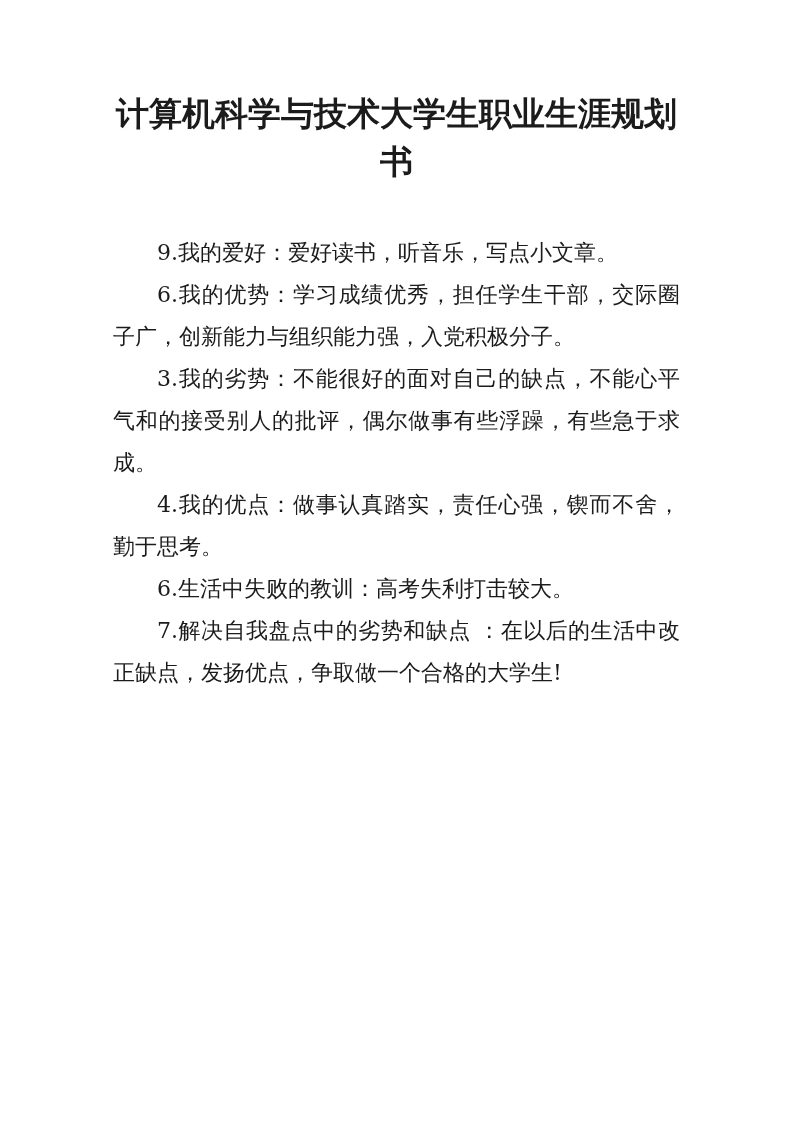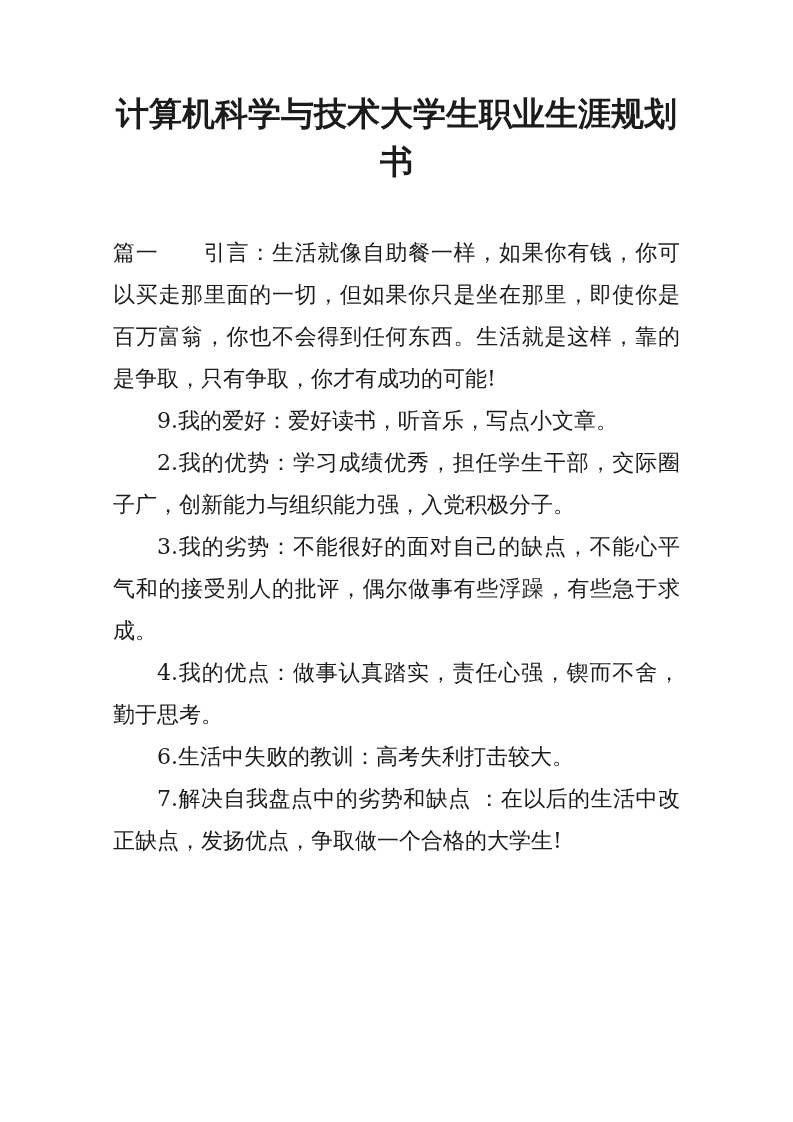--- a/index.html
+++ b/index.html
@@ -43,21 +43,20 @@
     min-height: 42px;
   }
 </style>
 </head>
 <body>
 
 <div class="page">
   <h1 class="doc-title">计算机科学与技术大学生职业生涯规划书</h1>
   <div class="doc-body" id="doc-body">
       <p class=" empty"></p>
-      <p class="">篇一　　引言：生活就像自助餐一样，如果你有钱，你可以买走那里面的一切，但如果你只是坐在那里，即使你是百万富翁，你也不会得到任何东西。生活就是这样，靠的是争取，只有争取，你才有成功的可能!</p>
       <p class="indent">9.我的爱好：爱好读书，听音乐，写点小文章。</p>
-      <p class="indent">2.我的优势：学习成绩优秀，担任学生干部，交际圈子广，创新能力与组织能力强，入党积极分子。</p>
+      <p class="indent">6.我的优势：学习成绩优秀，担任学生干部，交际圈子广，创新能力与组织能力强，入党积极分子。</p>
       <p class="indent">3.我的劣势：不能很好的面对自己的缺点，不能心平气和的接受别人的批评，偶尔做事有些浮躁，有些急于求成。</p>
       <p class="indent">4.我的优点：做事认真踏实，责任心强，锲而不舍，勤于思考。</p>
       <p class="indent">6.生活中失败的教训：高考失利打击较大。</p>
       <p class="indent">7.解决自我盘点中的劣势和缺点 ：在以后的生活中改正缺点，发扬优点，争取做一个合格的大学生!</p>
     </div>
 </div>
 
 </body></html>

